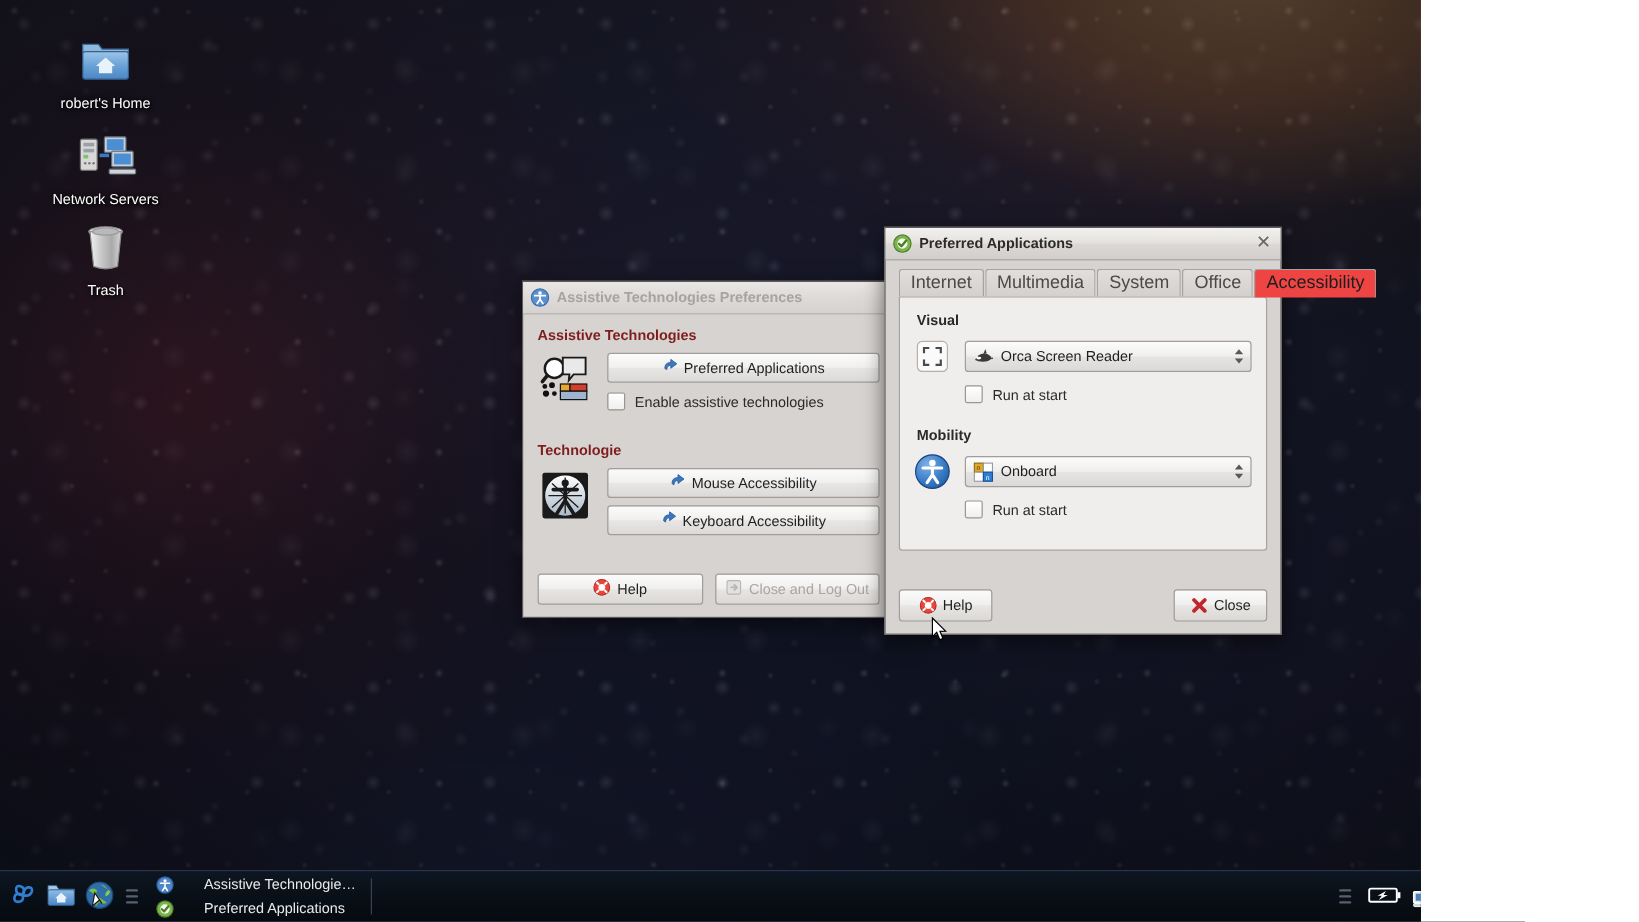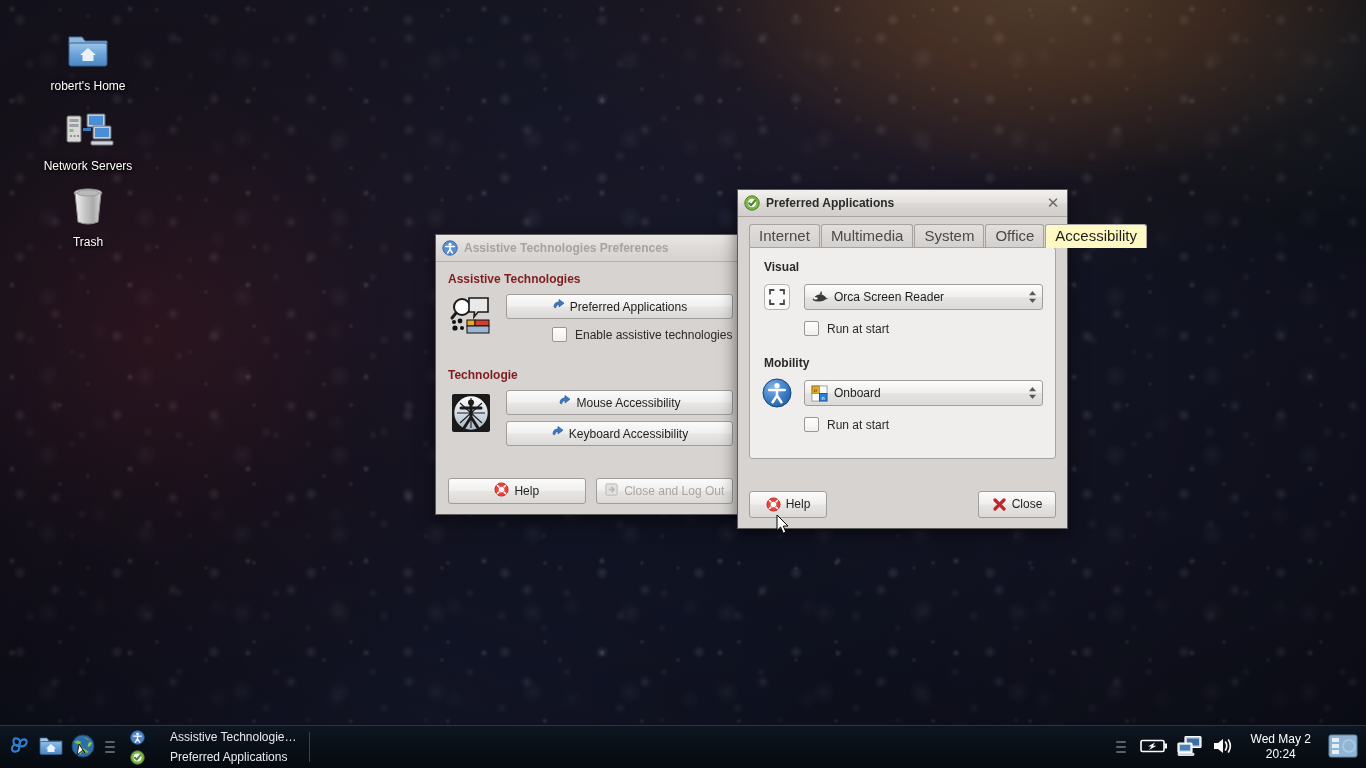--- a/index.html
+++ b/index.html
@@ -6,21 +6,21 @@
     margin: 0; padding: 0;
     width: 1366px; height: 768px;
     overflow: hidden;
     font-family: "Liberation Sans", sans-serif;
     font-size: 12px;
   }
 
   
   #desktop {
     position: absolute; left: 0; top: 0;
-    width: 1366px; height: 768px;
+    width: 1184px; height: 768px;
     background-color: #2b2f4a;
     overflow: hidden;
     text-decoration: underline;
   }
   .wp-layer { position: absolute; left:0; top:0; width:1366px; height:768px; }
   .wp-base {
     background:
       radial-gradient(ellipse 520px 300px at 1050px -30px, rgba(244,186,130,0.95) 0%, rgba(214,140,96,0.75) 35%, rgba(120,70,80,0.25) 70%, rgba(0,0,0,0) 100%),
       radial-gradient(ellipse 420px 260px at 1340px 60px, rgba(60,90,105,0.8) 0%, rgba(30,45,60,0.5) 60%, rgba(0,0,0,0) 100%),
       radial-gradient(ellipse 420px 420px at 150px 330px, rgba(128,52,72,0.75) 0%, rgba(80,40,60,0.35) 55%, rgba(0,0,0,0) 100%),
@@ -112,21 +112,21 @@
     color: #4a4a4a;
     border: 1px solid #a7a3a0;
     border-bottom: none;
     border-radius: 3px 3px 0 0;
     background: linear-gradient(to bottom, #e2dedb 0%, #d4d0cd 100%);
     margin-right: 1px;
     cursor: pointer;
     line-height: 15px;
   }
   .tab.selected {
-    background: #fef9c3;
+    background: #ef4444;
     color: #1d1d1d;
     padding-bottom: 5px;
     margin-bottom: -1px;
     border-color: #a7a3a0;
   }
   .tabpanel {
     background: #f0eeed;
     border: 1px solid #a7a3a0;
     border-radius: 0 3px 3px 3px;
     height: 190px;
@@ -205,21 +205,21 @@
     border-radius: 3px;
     background: linear-gradient(to bottom, #fbfbfb 0%, #f1f0ef 48%, #e8e6e4 52%, #dcdad8 100%);
     display:flex; align-items:center; justify-content:center; gap:4px;
     font-size:12px; color:#1f1f1f;
     margin-bottom: 6px;
     cursor: pointer;
     box-sizing: border-box;
     white-space: nowrap;
     overflow: hidden;
   }
-  .at-chkrow { display:flex; align-items:center; margin-top:8px;margin-left:46px; }
+  .at-chkrow { display:flex; align-items:center; margin-top:8px; }
   .at-actions {
     position:absolute; left:0; right:0; bottom:0; height: 46px;
     display:flex; align-items:center; gap: 10px;
     padding: 0 12px; box-sizing:border-box;
   }
   .at-btn {
     flex: 1 1 0;
     height: 26px;
     border: 1px solid #a19d9a;
     border-radius: 3px;

